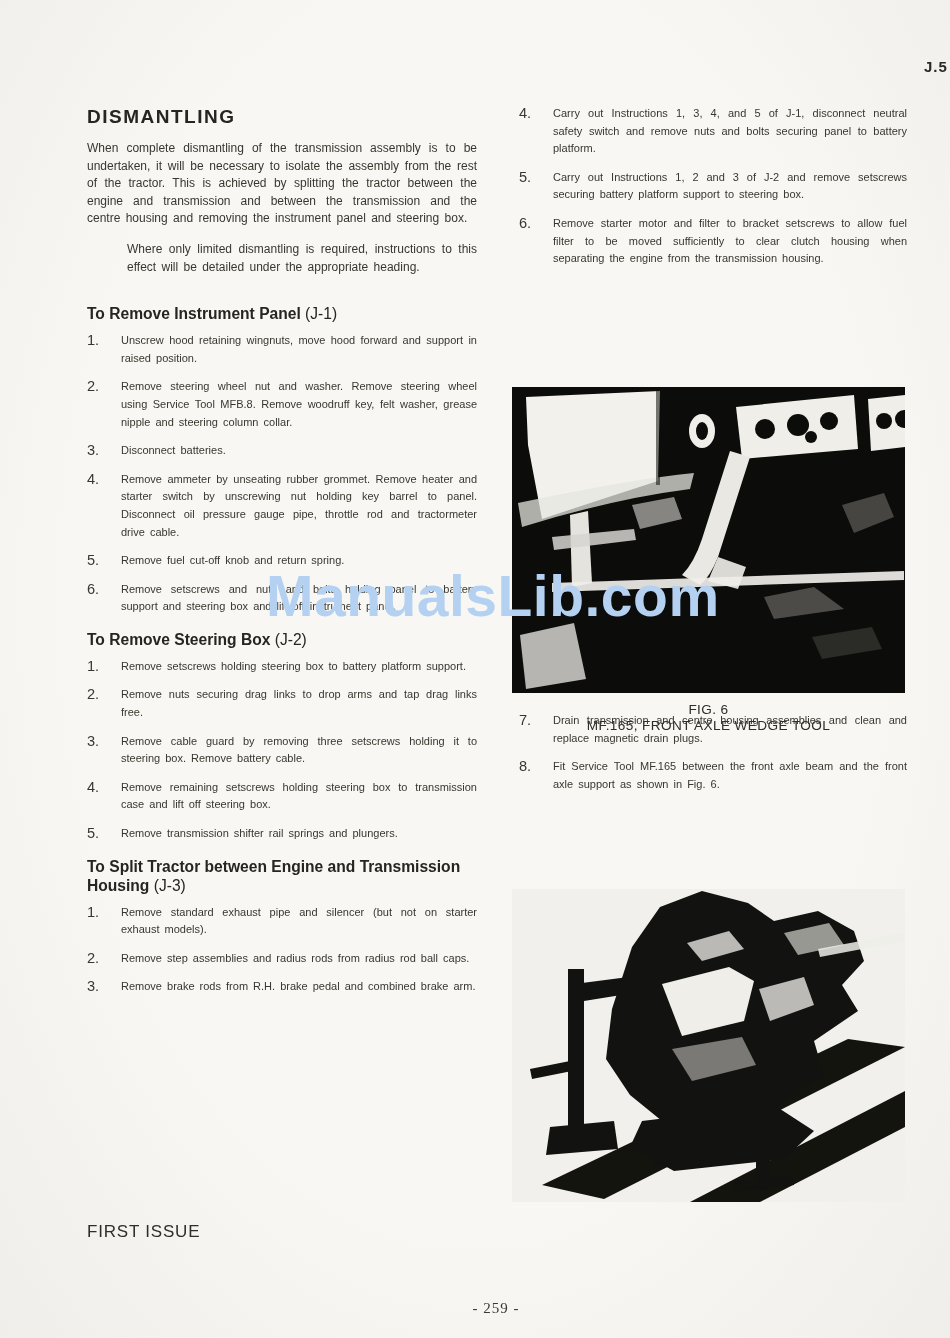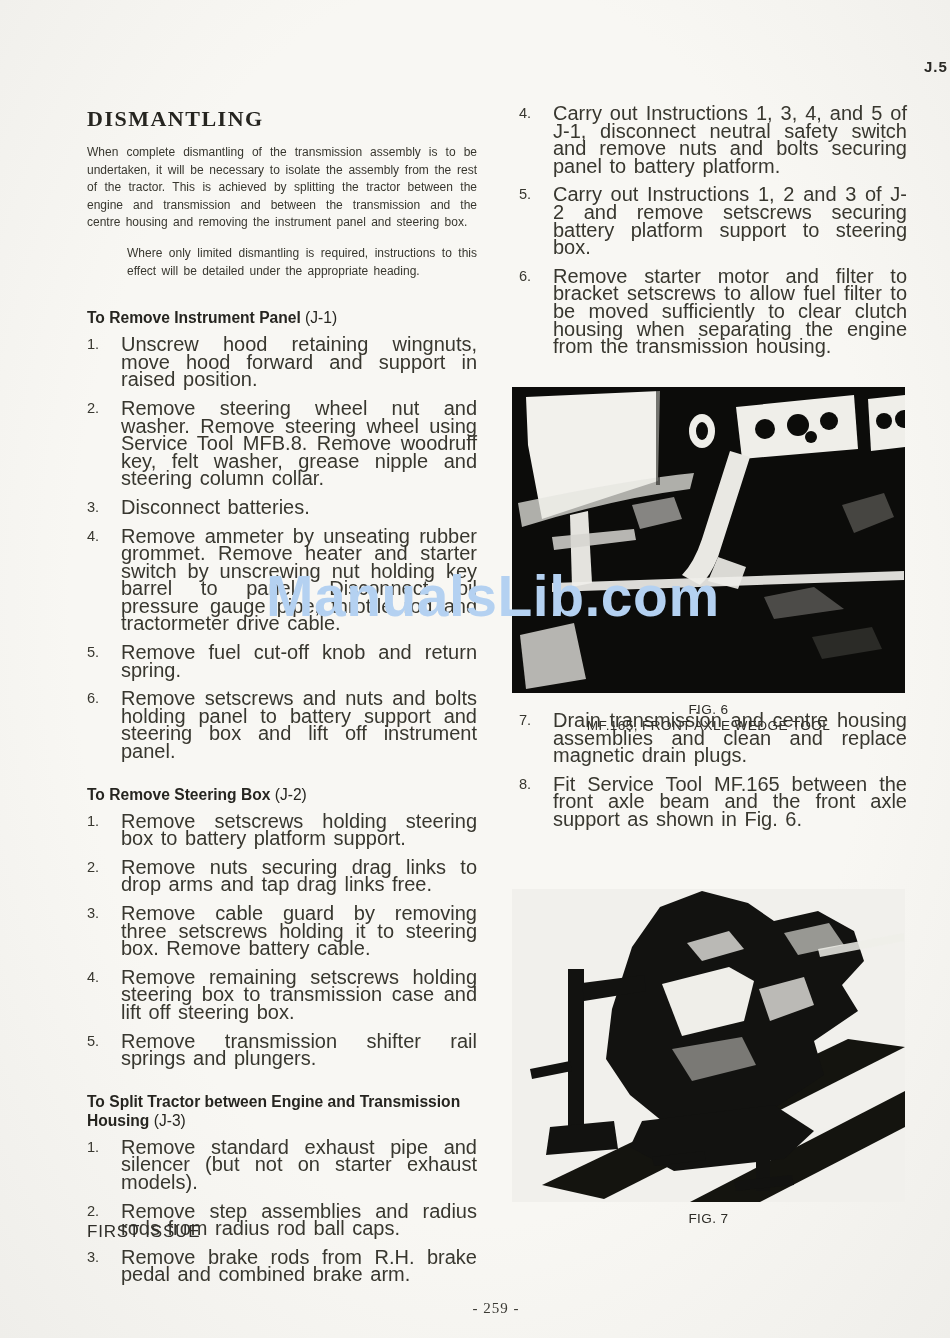--- a/index.html
+++ b/index.html
@@ -16,41 +16,41 @@
   .hdr-ref{
     position:absolute;left:924px;top:58px;width:30px;
     font-weight:bold;font-size:15px;color:#2a2925;letter-spacing:1px;
     white-space:nowrap;
   }
   .col{position:absolute;width:390px;}
   .col-left{left:87px;top:106px;}
   .col-right{left:519px;top:105px;width:388px;}
   h1.title{
     margin:0 0 12px 0;
-    font-size:22px;font-weight:bold;letter-spacing:1.5px;color:#262520;font-family:Liberation Serif, serif;
+    font-size:19px;font-weight:bold;letter-spacing:1.5px;color:#262520;
   }
   .para{
     margin:0 0 13px 0;
     font-size:12px;line-height:17.6px;text-align:justify;
     word-spacing:2px;color:#38372f;
   }
   .para.last{margin-bottom:28px;margin-left:40px;}
-  .section{margin-top:24px;}
+  .section{margin-top:14px;}
   .sec-head{
     margin:0 0 9px 0;font-size:15.6px;line-height:19px;color:#262520;
   }
   .sec-head .bold{font-weight:bold;}
   .sec-head .ref{font-weight:normal;}
   .steps{margin:0 0 8px 0;padding:0;list-style:none;}
   .step{display:flex;margin:0 0 11px 0;}
   .step .num{
     flex:0 0 34px;font-size:14.6px;line-height:17.6px;color:#38372f;
   }
   .step .txt{
-    flex:1;font-size:20px;line-height:17.6px;text-align:justify;
+    flex:1;font-size:11px;line-height:17.6px;text-align:justify;
     word-spacing:2px;color:#38372f;
   }
   .fig{position:absolute;left:512px;width:393px;margin-top:37px;}
   .fig6{top:350px;}
   .fig7{top:852px;}
   .photo{display:block;width:393px;}
   .caption{
     margin-top:9px;text-align:center;font-size:13.6px;line-height:15.5px;
     letter-spacing:.4px;color:#2e2d28;
   }
@@ -237,21 +237,20 @@
       <rect x="56" y="80" width="16" height="160" fill="#121210"></rect>
       <path d="M38,238 L102,232 L106,260 L34,266 Z" fill="#121210"></path>
       <path d="M70,94 L132,86 L134,102 L72,112 Z" fill="#121210"></path>
       <path d="M18,180 L58,172 L60,182 L20,190 Z" fill="#121210"></path>
       <path d="M130,232 L262,216 L302,242 L272,270 L162,282 L118,258 Z" fill="#121210"></path>
       <rect x="244" y="254" width="14" height="48" fill="#121210"></rect>
       <path d="M222,292 L280,286 L282,296 L224,302 Z" fill="#121210"></path>
       <path d="M140,268 L192,262 L194,271 L142,277 Z" fill="#121210"></path>
     </svg>
     <div class="caption">
-      <div>FIG. 7</div>
     </div>
   </div>
 
   <div class="footer-issue">FIRST ISSUE</div>
   <div class="page-num">- 259 -</div>
   <div class="watermark">ManualsLib.com</div>
 
 </div>
 
 </body></html>

